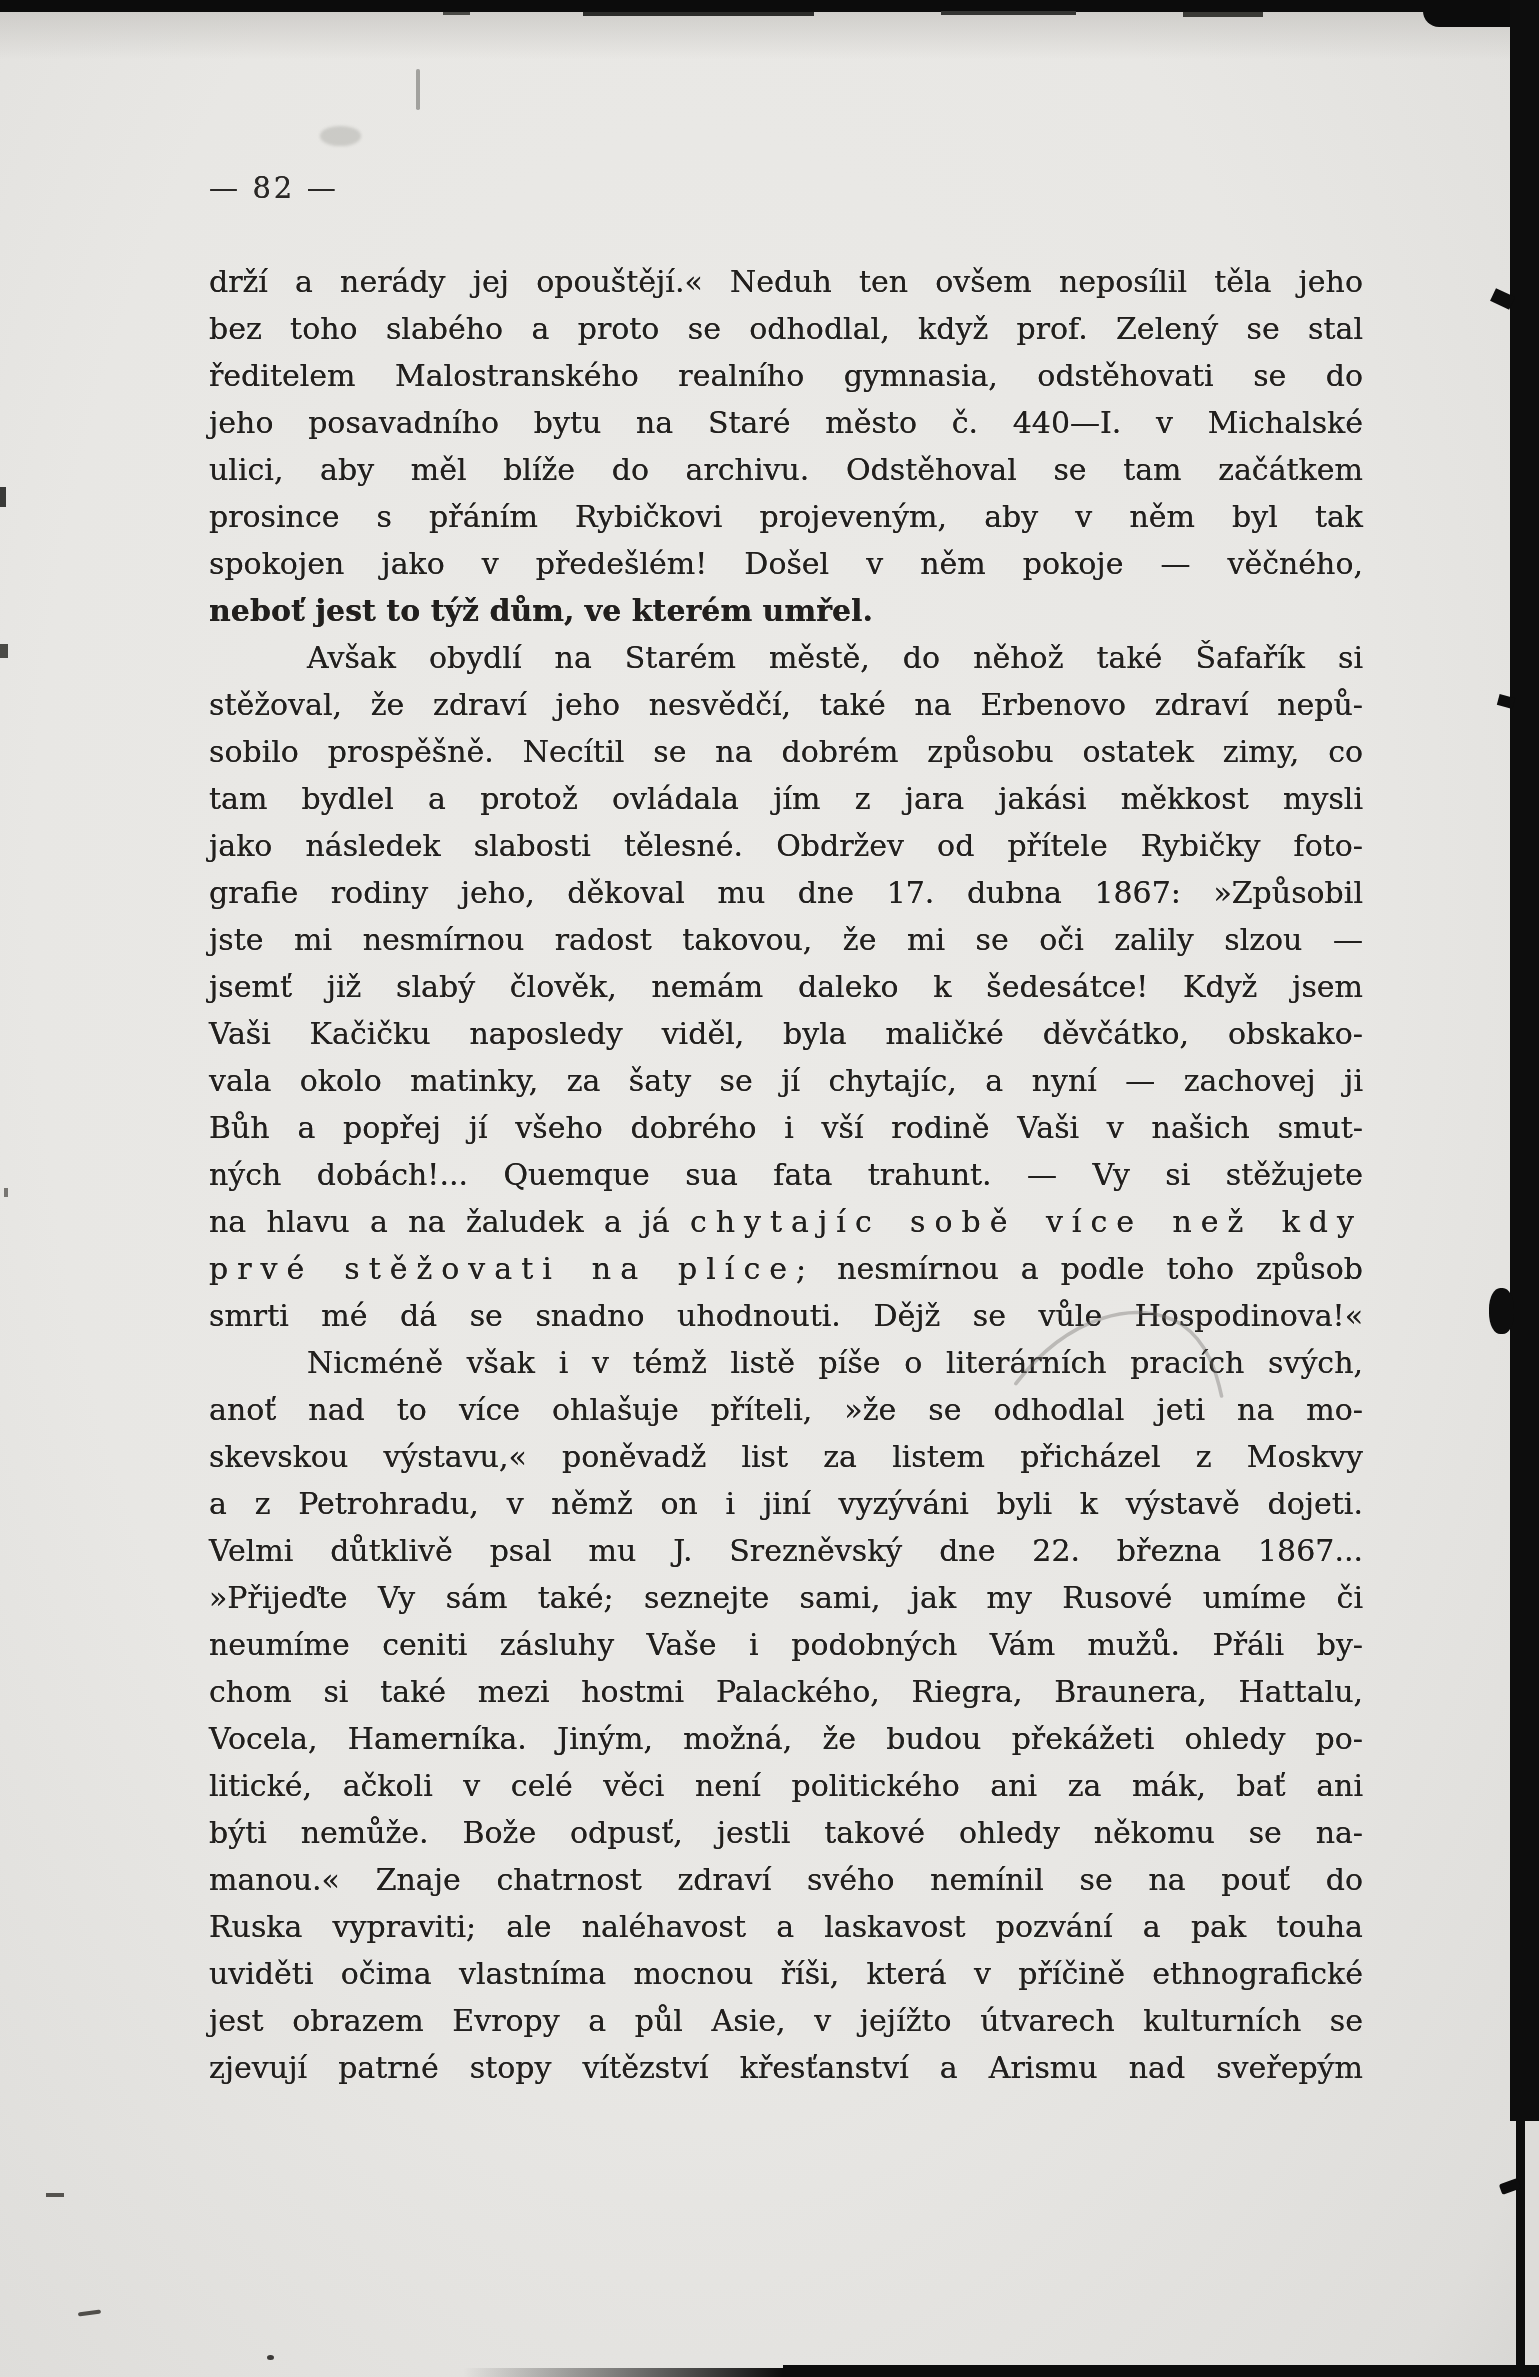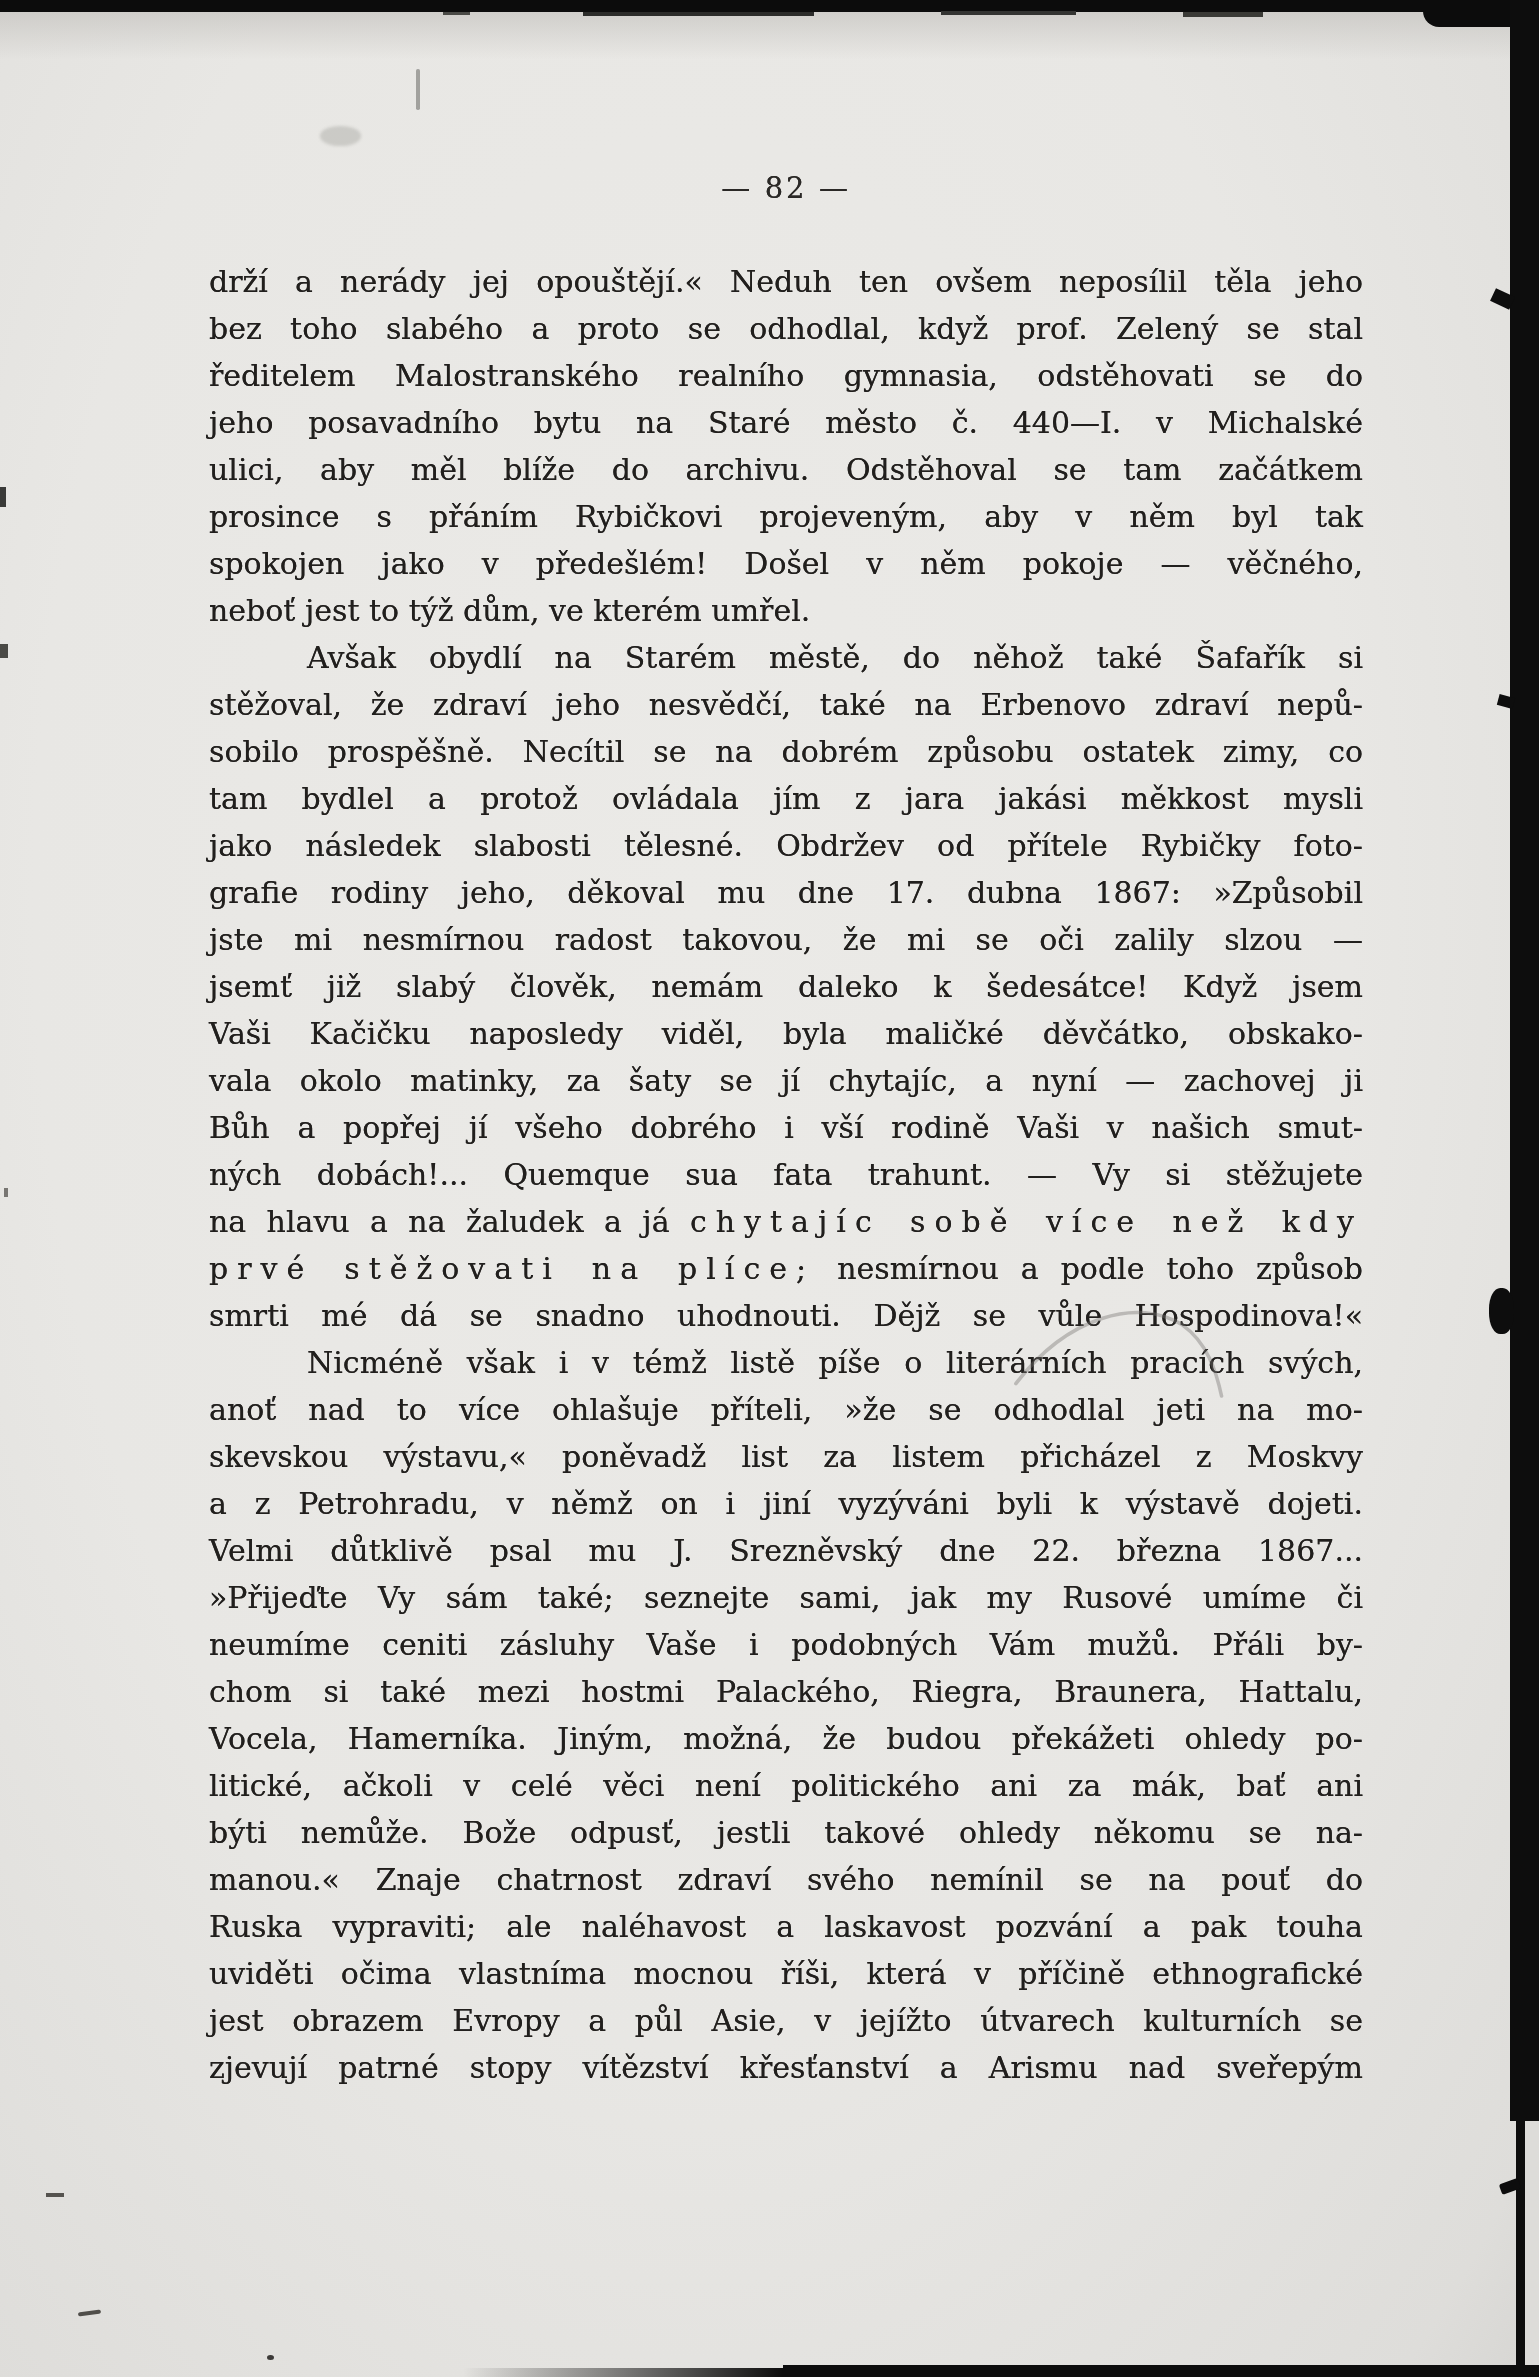--- a/index.html
+++ b/index.html
@@ -41,35 +41,35 @@
   .speck-l2 { left:0;   top:644px;  width:8px;  height:14.2px; background:#4a4a46; }
   .speck-l3 { left:3.6px; top:1188px; width:4.4px;  height:9px; background:#787672; }
   .mark-b1 { left:46px;  top:2193px; width:18px; height:3.6px; background:#55534f; }
   .mark-b2 { left:78px;  top:2311px; width:23px; height:4.4px; background:#504e4a; border-radius:2.7px; transform:rotate(-8deg); }
   .mark-b3 { left:267px; top:2355px; width:7.1px;  height:5.3px; background:#3c3a38; border-radius:50%; }
   .smudge1 { left:320px; top:126px; width:41px; height:19.6px; background:rgba(150,148,144,.35); border-radius:50%; filter:blur(1.8px); }
   .pencil  { left:1005px; top:1279px; width:231px; height:133px; }
   
   .page-number {
     position:absolute; left:209px; top:171px; width:1154px;
-    text-align:center; font-size:29px; color:#2a2826; letter-spacing:2.7px;
+    font-size:29px; color:#2a2826; letter-spacing:2.7px;
     text-shadow:0 0 0.5px rgba(40,38,36,.9);
   }
   .text-block {
     position:absolute; left:209px; top:258px; width:1154px;
     color:#211f1d;
     text-shadow:0 0 0.6px rgba(33,31,29,.85);
   }
   .line {
     height:47px; line-height:47px; font-size:30px;
     text-align:justify; text-align-last:justify;
     white-space:normal;
   }
   .line.indent { padding-left:98px; }
-  .line.flush-left { text-align:left; text-align-last:left; }
+  .line.flush-left { text-align:left; text-align-last:left;font-weight:bold; }
   .tracked { letter-spacing:0.30em; }
 </style>
 </head>
 <body>
 
 <div class="paper">
 
   <div class="page-number">— 82 —</div>
 
   <div class="text-block">

